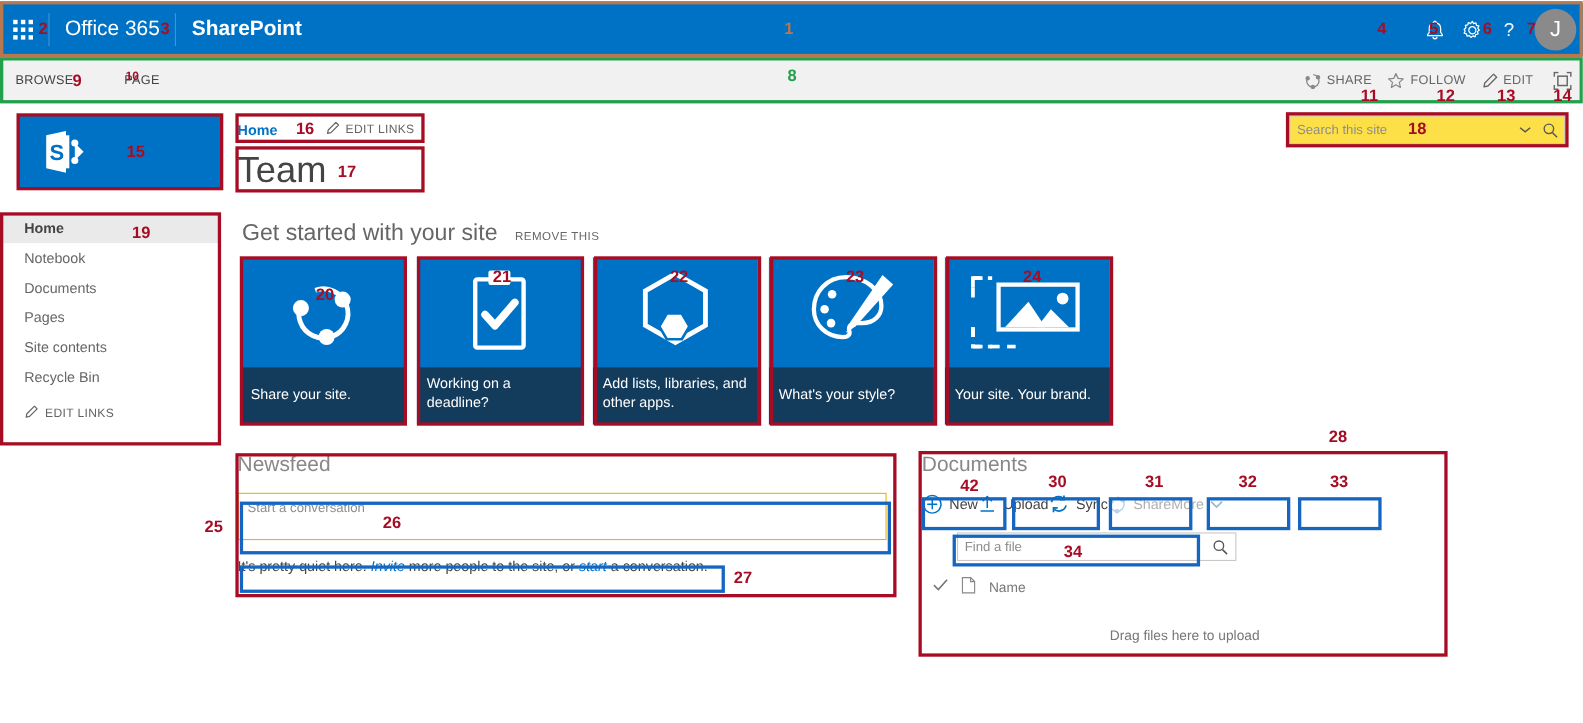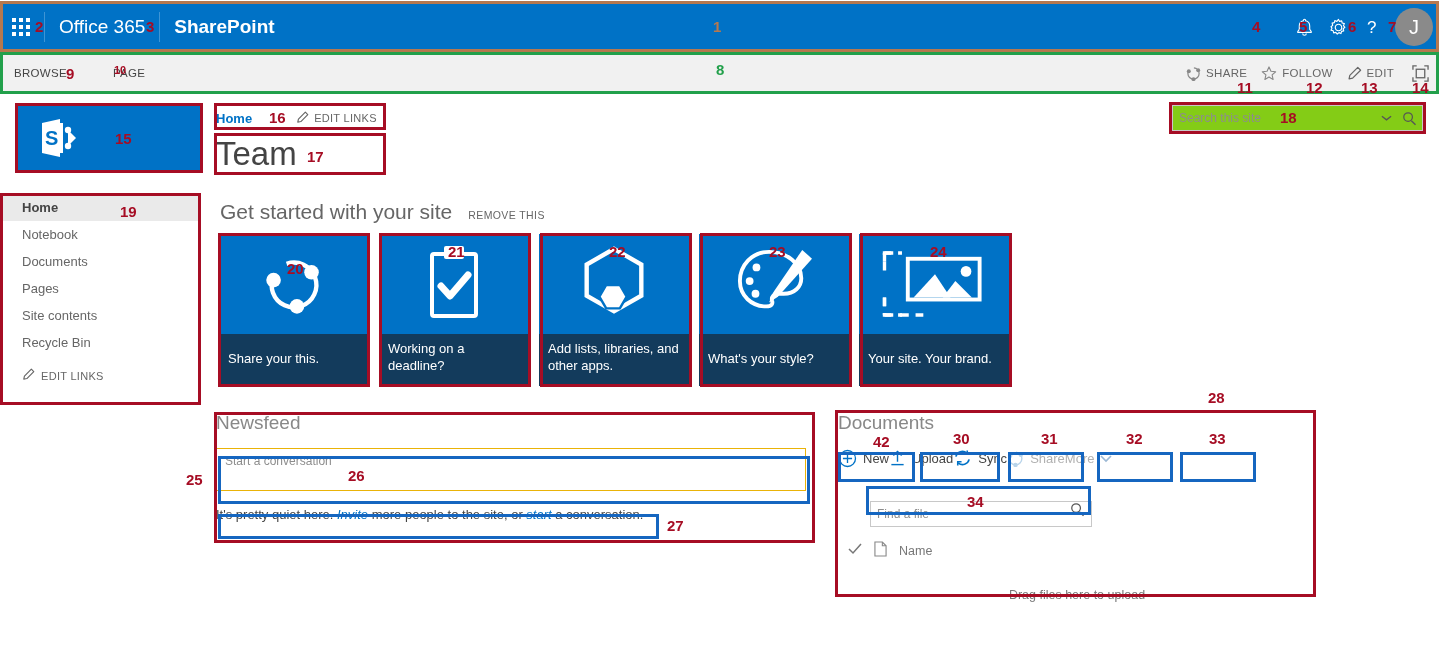--- a/index.html
+++ b/index.html
@@ -182,21 +182,21 @@
     line-height: 40px;
     white-space: nowrap;
   }
 
   
   .searchbox {
     position: absolute;
     left: 1172px; top: 105px;
     width: 251px; height: 26px;
     border: 1px solid #c8c8c8;
-    background: #84cc16;
+    background: #fde047;
     display: flex;
     align-items: center;
   }
   .searchbox input {
     border: 0;
     outline: none;
     flex: 1;
     height: 24px;
     font-size: 12px;
     color: #444444;
@@ -333,26 +333,26 @@
     align-items: center;
     gap: 6px;
     height: 28px;
     font-size: 13px;
     color: #444444;
     white-space: nowrap;
   }
   .doc-btn.disabled { color: #b0b0b0; }
   .doc-btn svg { display: block; }
   .find-file {
-    margin-top: 29px;
+    margin-top: 12px;
     margin-left: 32px;
-    width: 222px; height: 26px;
+    width: 254px; height: 26px;
     border: 1px solid #c8c8c8;
     display: flex;
-    align-items: flex-start;
+    align-items: center;
     background: #ffffff;
   }
   .find-file input {
     border: 0; outline: none; flex: 1;
     height: 24px;
     font-size: 12px;
     padding-left: 6px;
     color: #444444;
     font-family: "Liberation Sans", sans-serif;
     background: transparent;
@@ -529,21 +529,21 @@
   <div class="tiles">
     <div class="tile">
       <div class="art">
         <svg width="78" height="72" viewBox="0 0 80 74">
           <circle cx="40" cy="38" r="23" fill="none" stroke="#ffffff" stroke-width="4.5" stroke-dasharray="86 22" transform="rotate(-20 40 38)"></circle>
           <circle cx="58" cy="25" r="7.5" fill="#ffffff"></circle>
           <circle cx="19" cy="33" r="7.5" fill="#ffffff"></circle>
           <circle cx="43" cy="60" r="7.5" fill="#ffffff"></circle>
         </svg>
       </div>
-      <div class="cap one-line">Share your this.</div>
+      <div class="cap one-line">Share your site.</div>
     </div>
 
     <div class="tile">
       <div class="art">
         <svg width="66" height="80" viewBox="0 0 66 80">
           <rect x="11" y="10" width="44" height="62" rx="2" fill="none" stroke="#ffffff" stroke-width="4"></rect>
           <rect x="23" y="2" width="20" height="13" rx="2" fill="#ffffff"></rect>
           <path d="M20 42l9 10 18-21" fill="none" stroke="#ffffff" stroke-width="7" stroke-linecap="round" stroke-linejoin="round"></path>
         </svg>
       </div>

